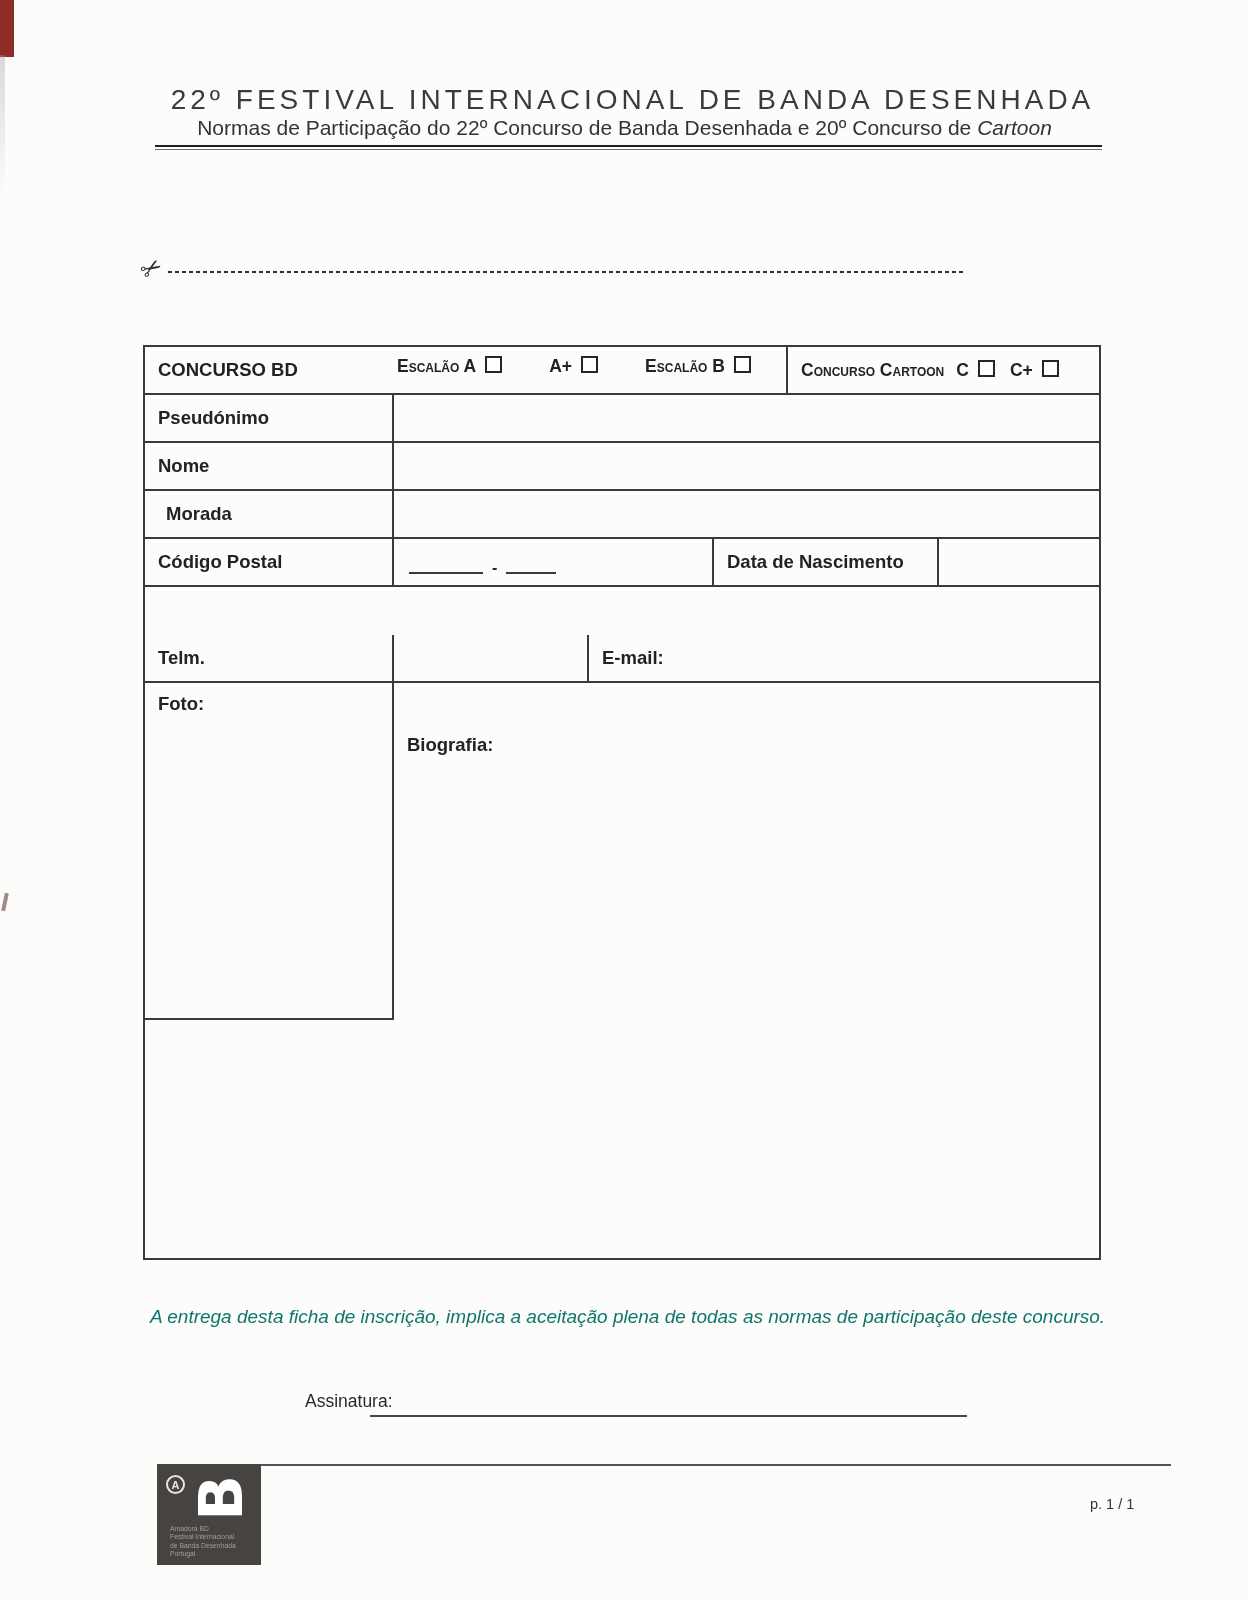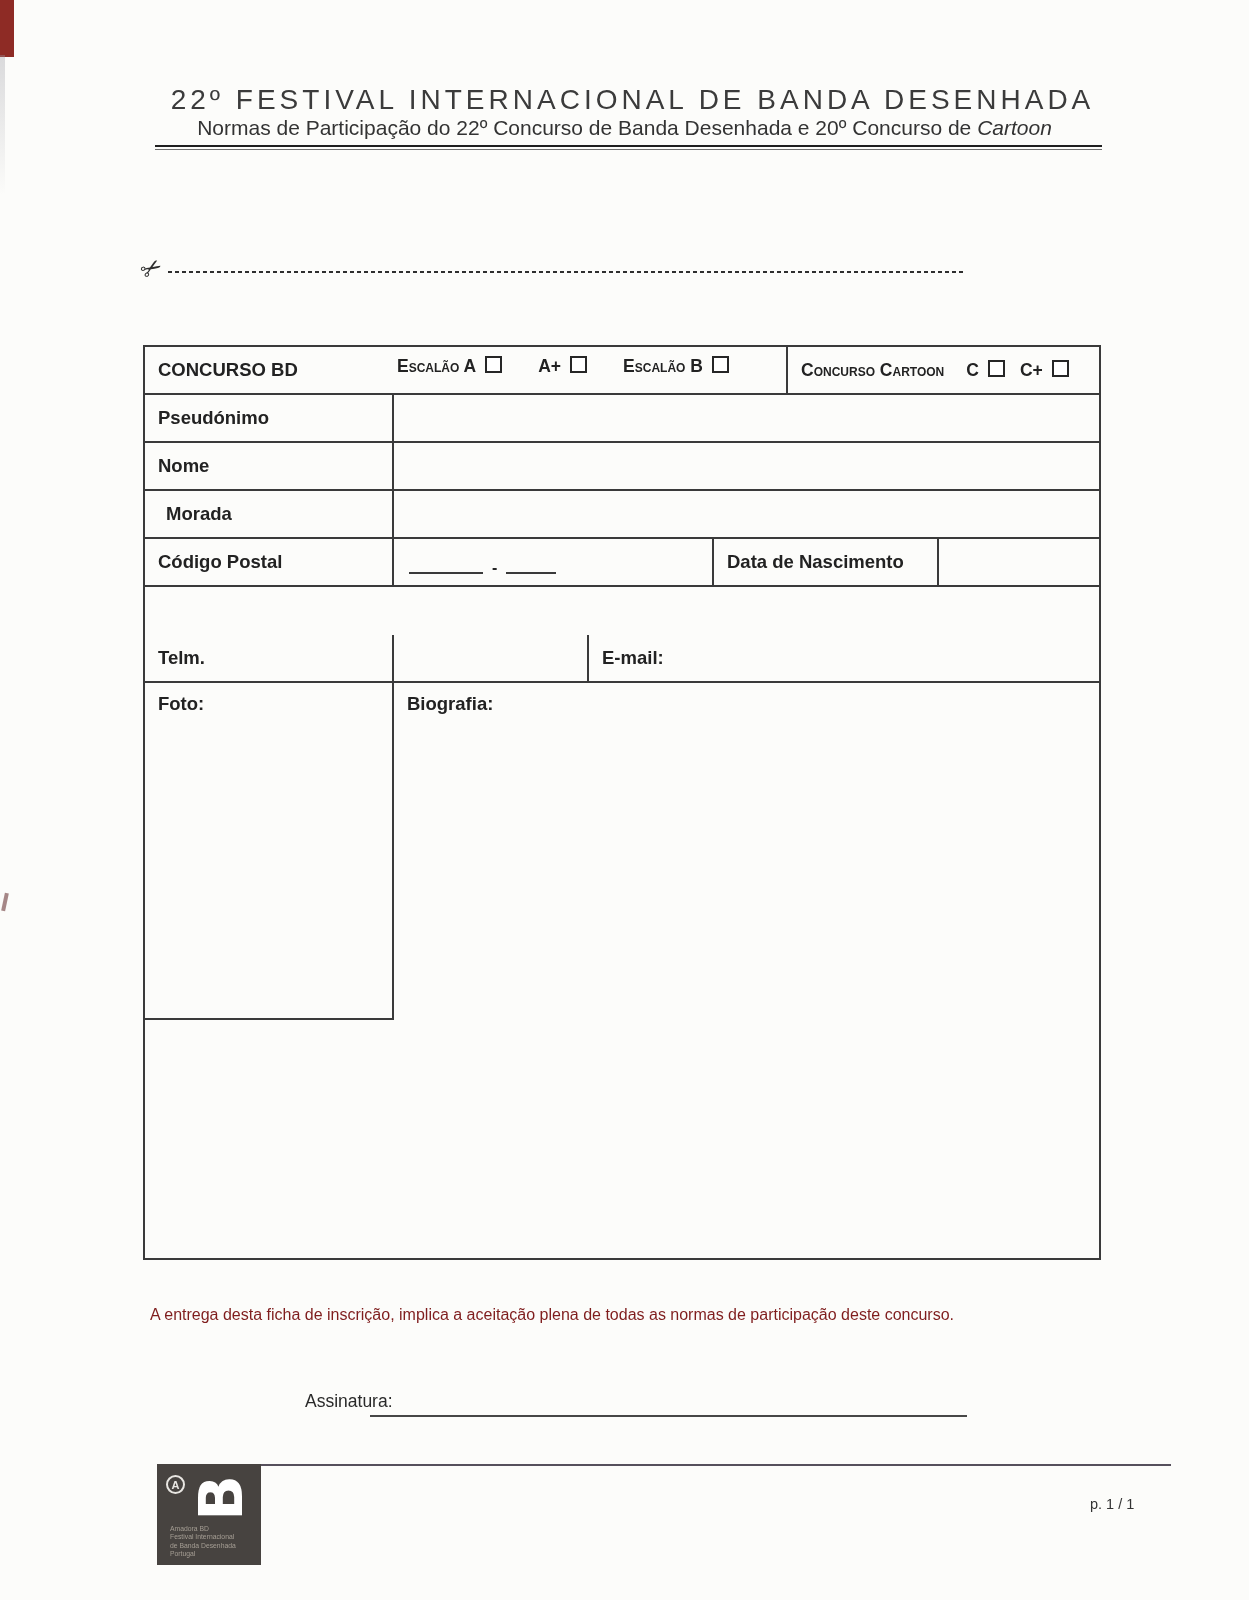--- a/index.html
+++ b/index.html
@@ -62,31 +62,31 @@
   .r7{top:288px;height:48px;}
   .r8{top:336px;bottom:0;border-bottom:none;}
   .c{position:absolute;top:0;bottom:0;display:flex;align-items:center;box-sizing:border-box;}
   .bl{border-left:2px solid var(--bd);}
   .lab{font-weight:bold;font-size:18.5px;color:#222;padding-left:13px;white-space:nowrap;}
   .sc{font-variant:small-caps;}
   .opt{display:flex;align-items:center;white-space:nowrap;}
   .opt-label{font-weight:bold;font-size:17.5px;color:#222;}
   .cbx{width:17px;height:17px;border:2.5px solid #262626;display:inline-block;
     margin-left:9px;transform:translateY(-2px);background:#fff;box-sizing:border-box;}
-  .opts{position:absolute;left:252px;top:0;bottom:8px;display:flex;align-items:center;gap:36px;}
+  .opts{position:absolute;left:252px;top:0;bottom:8px;display:flex;align-items:center;gap:47px;}
   .opts2{display:flex;align-items:center;gap:15px;margin-left:12px;}
   .blankline{display:inline-block;border-bottom:2px solid #3a3a3a;height:2px;}
   .postal-wrap{display:flex;align-items:flex-end;padding:0 0 11px 15px;}
   .psep{font-weight:bold;font-size:16px;margin:0 9px;transform:translateY(3px);}
   .foto-box{position:absolute;left:0;top:0;width:249px;height:337px;
     border-right:2px solid var(--bd);border-bottom:2px solid var(--bd);box-sizing:border-box;}
   .toplab{position:absolute;top:10px;font-weight:bold;font-size:18.5px;color:#222;}
 
   
-  .accept{position:absolute;left:150px;top:1306px;width:980px;font-size:16px;color:#7f1d1d;}
+  .accept{position:absolute;left:150px;top:1306px;width:980px;font-size:19px;color:#0f766e;font-style:italic;}
   .sig-label{position:absolute;left:305px;top:1391px;font-size:17.5px;color:#2a2a2a;}
   .sig-line{position:absolute;left:370px;top:1415px;width:597px;height:2px;background:#474747;}
   .pagenum{position:absolute;left:1090px;top:1496px;font-size:14.5px;color:#333;}
 
   .logo{position:absolute;left:157px;top:1464px;width:104px;height:101px;background:#474340;}
   .logo-badge{position:absolute;left:9px;top:11px;width:19px;height:19px;border:2px solid #e8e6e2;
     border-radius:50%;color:#e8e6e2;font-size:11px;font-weight:bold;
     display:flex;align-items:center;justify-content:center;box-sizing:border-box;}
   .logo-glyph{position:absolute;left:28px;top:-2px;width:72px;height:72px;
     display:flex;align-items:center;justify-content:center;}
@@ -125,21 +125,21 @@
           <span class="opt">
             <span class="opt-label">A+</span>
             <span class="cbx"></span>
           </span>
           <span class="opt">
             <span class="opt-label sc">Escalão B</span>
             <span class="cbx"></span>
           </span>
         </div>
       </div>
-      <div class="c bl" style="left:641px;right:0;gap:10px;">
+      <div class="c bl" style="left:641px;right:0;">
         <span class="lab sc" style="font-size:17.5px;">Concurso Cartoon</span>
         <div class="opts2">
           <span class="opt">
             <span class="opt-label">C</span>
             <span class="cbx"></span>
           </span>
           <span class="opt">
             <span class="opt-label">C+</span>
             <span class="cbx"></span>
           </span>
@@ -191,21 +191,21 @@
       <div class="c bl" style="left:247px;width:195px;"></div>
       <div class="c bl" style="left:442px;right:0;">
         <span class="lab">E-mail:</span>
       </div>
     </div>
 
     <div class="r r8">
       <div class="foto-box">
         <span class="toplab" style="left:13px;">Foto:</span>
       </div>
-      <span class="toplab" style="left:262px;">Biografia:</span>
+      <span class="toplab" style="left:262px;margin-top:41px;">Biografia:</span>
       <div style="position:absolute;left:249px;top:0;right:0;bottom:0;"></div>
     </div>
   </div>
 
   <div class="accept">A entrega desta ficha de inscrição, implica a aceitação plena de todas as normas de participação deste concurso.</div>
 
   <div class="sig-label">Assinatura:</div>
   <div class="sig-line"></div>
 
   <div class="footer-rule"></div>

